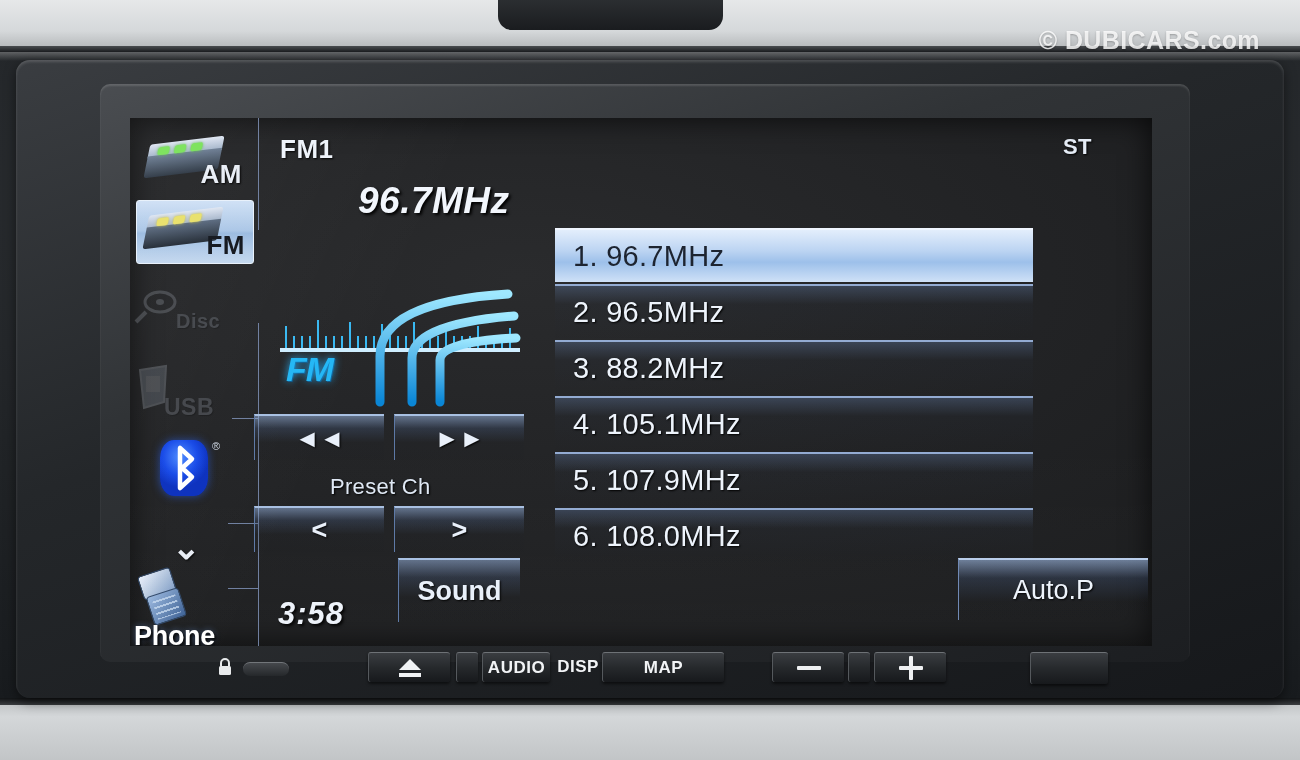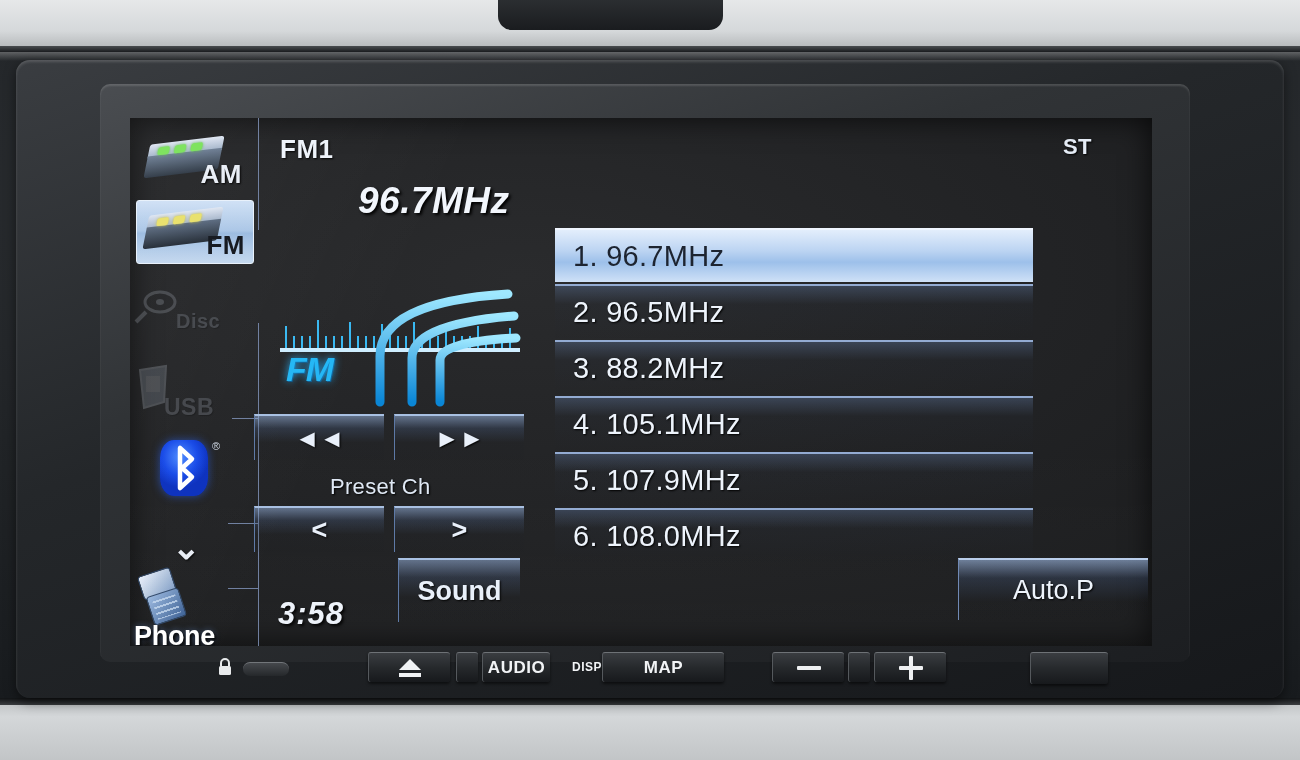--- a/index.html
+++ b/index.html
@@ -292,20 +292,21 @@
 </style>
 </head>
 <body>
 
 <div id="photo">
 
   <div class="unit-body"></div>
   <div class="dash-top"></div>
   <div class="nub"></div>
   <div class="dash-bottom"></div>
+  <div class="watermark">© DUBICARS.com</div>
 
   <div class="bezel-outer"></div>
   <div class="bezel-inner"></div>
 
   <div id="screen">
 
     <div class="sidebar">
       <div class="side-div" style="top:0;height:112px;"></div>
       <div class="side-div" style="top:205px;height:200px;"></div>
       <div class="side-div" style="top:300px;height:1px;width:26px;left:102px;"></div>
@@ -495,21 +496,21 @@
     <div class="hw-btn" style="left:368px;width:82px;">
       <div>
           <span class="eject"></span>
           <div class="eject-bar"></div>
         </div>
     </div>
     <div class="hw-btn" style="left:456px;width:22px;"></div>
     <div class="hw-btn" style="left:482px;width:68px;">
       <span>AUDIO</span>
     </div>
-    <div class="hw-btn" style="left:554px;width:48px;background:none;box-shadow:none;border:none;font-size:12px;justify-content:flex-end;">
+    <div class="hw-btn" style="left:554px;width:48px;background:none;box-shadow:none;border:none;font-size:17px;">
       <span>DISP</span>
     </div>
     <div class="hw-btn" style="left:602px;width:122px;text-align:right;">
       <span>MAP</span>
     </div>
     <div class="hw-btn" style="left:772px;width:72px;">
       <div class="pm"></div>
     </div>
     <div class="hw-btn" style="left:848px;width:22px;"></div>
     <div class="hw-btn" style="left:874px;width:72px;">

